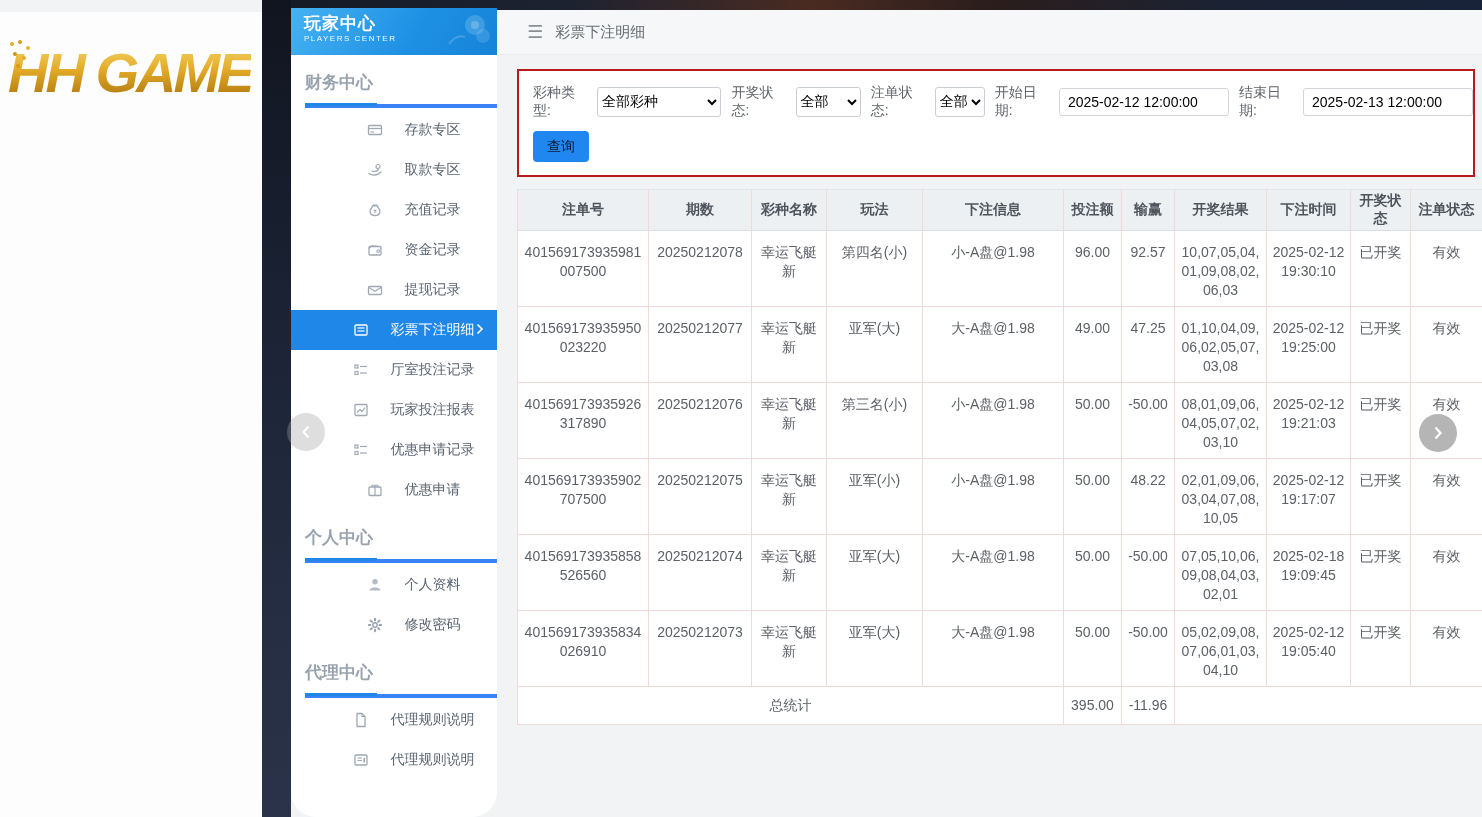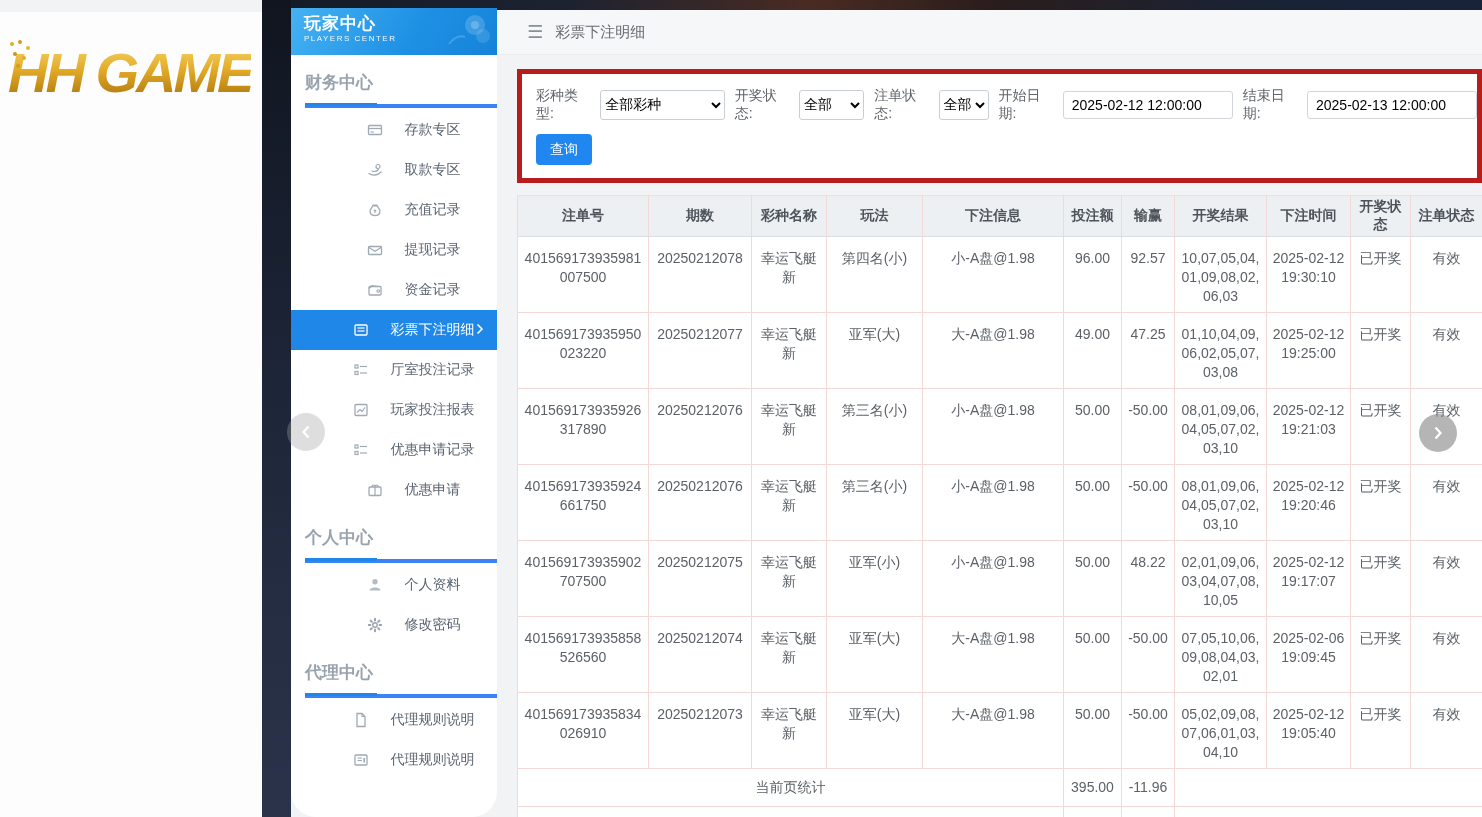--- a/index.html
+++ b/index.html
@@ -37,31 +37,31 @@
   .sb-section-bar{position:absolute;left:0;bottom:-2px;width:72px;height:3px;background:#1e87e8;}
   .mi{height:40px;display:flex;align-items:center;padding-left:39px;cursor:pointer;position:relative;color:#5a6470;font-size:14px;justify-content:center;}
   .mi-ico{width:17px;height:17px;margin-right:21px;display:inline-flex;align-items:center;justify-content:center;}
   .mi.active{background:#1e87e8;color:#fff;}
   .mi-chevron{position:absolute;right:13px;top:13px;}
   
   .main{position:absolute;left:497px;top:10px;right:0;bottom:0;background:#f1f3f5;}
   .topbar{height:44px;background:#f6f7f9;border-bottom:1px solid #ebedef;display:flex;align-items:center;padding-left:30px;}
   .hamburger{font-size:18px;color:#8a9096;margin-right:12px;cursor:pointer;}
   .page-title{font-size:15px;color:#666b70;}
-  .filter-card{margin:14px 0 0 20px;background:#fff;border:5px solid #b91c1c;padding:13px 0 13px 14px;}
+  .filter-card{margin:14px 7px 0 20px;background:#fff;border:2px solid #b91c1c;padding:13px 0 13px 14px;}
   .filter-row{display:flex;align-items:center;flex-wrap:nowrap;font-size:14px;color:#60656b;}
   .filter-row label{margin:0 5px 0 10px;}
   .filter-row label:first-child{margin-left:0;}
   select{height:30px;border:1px solid #c9ced4;border-radius:3px;background:#fff;font-size:14px;color:#000000;
     font-family:Liberation Mono, monospace;}
   .sel-wide{width:126px;} .sel-mid{width:66px;} .sel-narrow{width:50px;}
   .date-input{height:26px;width:152px;border:1px solid #d2d6db;border-radius:3px;padding:0 8px;font-size:14px;color:#000000;
     font-family:"Liberation Sans","DejaVu Sans",sans-serif;}
   .btn-row{margin-top:11px;}
-  .btn-query{width:56px;height:31px;background:#2086f0;color:#ffffff;border:none;border-radius:4px;font-size:14px;cursor:pointer;
+  .btn-query{width:56px;height:31px;background:#2086f0;color:#0f172a;border:none;border-radius:4px;font-size:14px;cursor:pointer;
     font-family:"Liberation Sans","DejaVu Sans",sans-serif;}
   
   table.bets{margin:12px 0 0 20px;width:965px;border-collapse:collapse;table-layout:fixed;background:#fff;font-size:14px;}
   .bets th{background:#edf0f3;color:#4e545b;font-weight:bold;height:40px;
     border:1px solid #f3d8d8;border-top:1px solid #e2e5e8;border-bottom:1px solid #d9dee3;padding:0 2px;}
   .bets td{border:1px solid #f3d8d8;color:#5c6167;text-align:center;vertical-align:top;
     padding:12px 4px 4px 4px;word-break:break-all;line-height:19px;box-sizing:border-box;}
   .bets tr.data-row{height:76px;}
   .bets tr.foot-row{height:38px;}
   .bets tr.foot-row td{vertical-align:middle;padding:2px 4px;}
@@ -132,35 +132,35 @@
           <line x1="6" y1="3.5" x2="10" y2="3.5" stroke="#9fa9b3" stroke-width="1.6"></line>
           <line x1="8" y1="7.5" x2="8" y2="11" stroke="#9fa9b3" stroke-width="1.1"></line>
           <line x1="6.6" y1="8.6" x2="9.4" y2="8.6" stroke="#9fa9b3" stroke-width="1.1"></line>
         </svg>
       </span>
     <span class="mi-label">充值记录</span>
   </div>
   <div class="mi">
     <span class="mi-ico">
         <svg width="16" height="16" viewBox="0 0 16 16">
-          <rect x="1.5" y="4.5" width="13" height="8" rx="1" fill="none" stroke="#9fa9b3" stroke-width="1.3"></rect>
-          <path d="M1.5 5.2 l6.5 4 6.5-4" fill="none" stroke="#9fa9b3" stroke-width="1.2"></path>
-        </svg>
-      </span>
-    <span class="mi-label">提现记录</span>
-  </div>
-  <div class="mi">
-    <span class="mi-ico">
-        <svg width="16" height="16" viewBox="0 0 16 16">
           <rect x="2" y="4.5" width="12" height="8.5" rx="1" fill="none" stroke="#9fa9b3" stroke-width="1.3"></rect>
           <path d="M2 6.5 l3-3 6 1" fill="none" stroke="#9fa9b3" stroke-width="1.1"></path>
           <circle cx="11.2" cy="9" r="1.3" fill="none" stroke="#9fa9b3" stroke-width="1.1"></circle>
         </svg>
       </span>
     <span class="mi-label">资金记录</span>
+  </div>
+  <div class="mi">
+    <span class="mi-ico">
+        <svg width="16" height="16" viewBox="0 0 16 16">
+          <rect x="1.5" y="4.5" width="13" height="8" rx="1" fill="none" stroke="#9fa9b3" stroke-width="1.3"></rect>
+          <path d="M1.5 5.2 l6.5 4 6.5-4" fill="none" stroke="#9fa9b3" stroke-width="1.2"></path>
+        </svg>
+      </span>
+    <span class="mi-label">提现记录</span>
   </div>
   <div class="mi active">
     <span class="mi-ico">
         <svg width="16" height="16" viewBox="0 0 16 16">
           <rect x="2" y="3" width="12" height="10" rx="1" fill="none" stroke="#ffffff" stroke-width="1.3"></rect>
           <line x1="4.5" y1="6" x2="11.5" y2="6" stroke="#ffffff" stroke-width="1.2"></line>
           <line x1="4.5" y1="9" x2="11.5" y2="9" stroke="#ffffff" stroke-width="1.2"></line>
         </svg>
       </span>
     <span class="mi-label">彩票下注明细</span>
@@ -365,33 +365,20 @@
         <td>第三名(小)</td>
         <td>小-A盘@1.98</td>
         <td>50.00</td>
         <td>-50.00</td>
         <td>08,01,09,06,04,05,07,02,03,10</td>
         <td>2025-02-12 19:21:03</td>
         <td>已开奖</td>
         <td>有效</td>
       </tr>
       <tr class="data-row">
-        <td>401569173935924661750</td>
-        <td>20250212076</td>
-        <td>幸运飞艇新</td>
-        <td>第三名(小)</td>
-        <td>小-A盘@1.98</td>
-        <td>50.00</td>
-        <td>-50.00</td>
-        <td>08,01,09,06,04,05,07,02,03,10</td>
-        <td>2025-02-12 19:20:46</td>
-        <td>已开奖</td>
-        <td>有效</td>
-      </tr>
-      <tr class="data-row">
         <td>401569173935902707500</td>
         <td>20250212075</td>
         <td>幸运飞艇新</td>
         <td>亚军(小)</td>
         <td>小-A盘@1.98</td>
         <td>50.00</td>
         <td>48.22</td>
         <td>02,01,09,06,03,04,07,08,10,05</td>
         <td>2025-02-12 19:17:07</td>
         <td>已开奖</td>
@@ -399,42 +386,36 @@
       </tr>
       <tr class="data-row">
         <td>401569173935858526560</td>
         <td>20250212074</td>
         <td>幸运飞艇新</td>
         <td>亚军(大)</td>
         <td>大-A盘@1.98</td>
         <td>50.00</td>
         <td>-50.00</td>
         <td>07,05,10,06,09,08,04,03,02,01</td>
-        <td>2025-02-06 19:09:45</td>
+        <td>2025-02-18 19:09:45</td>
         <td>已开奖</td>
         <td>有效</td>
       </tr>
       <tr class="data-row">
         <td>401569173935834026910</td>
         <td>20250212073</td>
         <td>幸运飞艇新</td>
         <td>亚军(大)</td>
         <td>大-A盘@1.98</td>
         <td>50.00</td>
         <td>-50.00</td>
         <td>05,02,09,08,07,06,01,03,04,10</td>
         <td>2025-02-12 19:05:40</td>
         <td>已开奖</td>
         <td>有效</td>
-      </tr>
-      <tr class="foot-row">
-        <td colspan="5">当前页统计</td>
-        <td>395.00</td>
-        <td>-11.96</td>
-        <td colspan="4"></td>
       </tr>
       <tr class="foot-row">
         <td colspan="5">总统计</td>
         <td>395.00</td>
         <td>-11.96</td>
         <td colspan="4"></td>
       </tr>
     </tbody>
   </table>
 </div>

